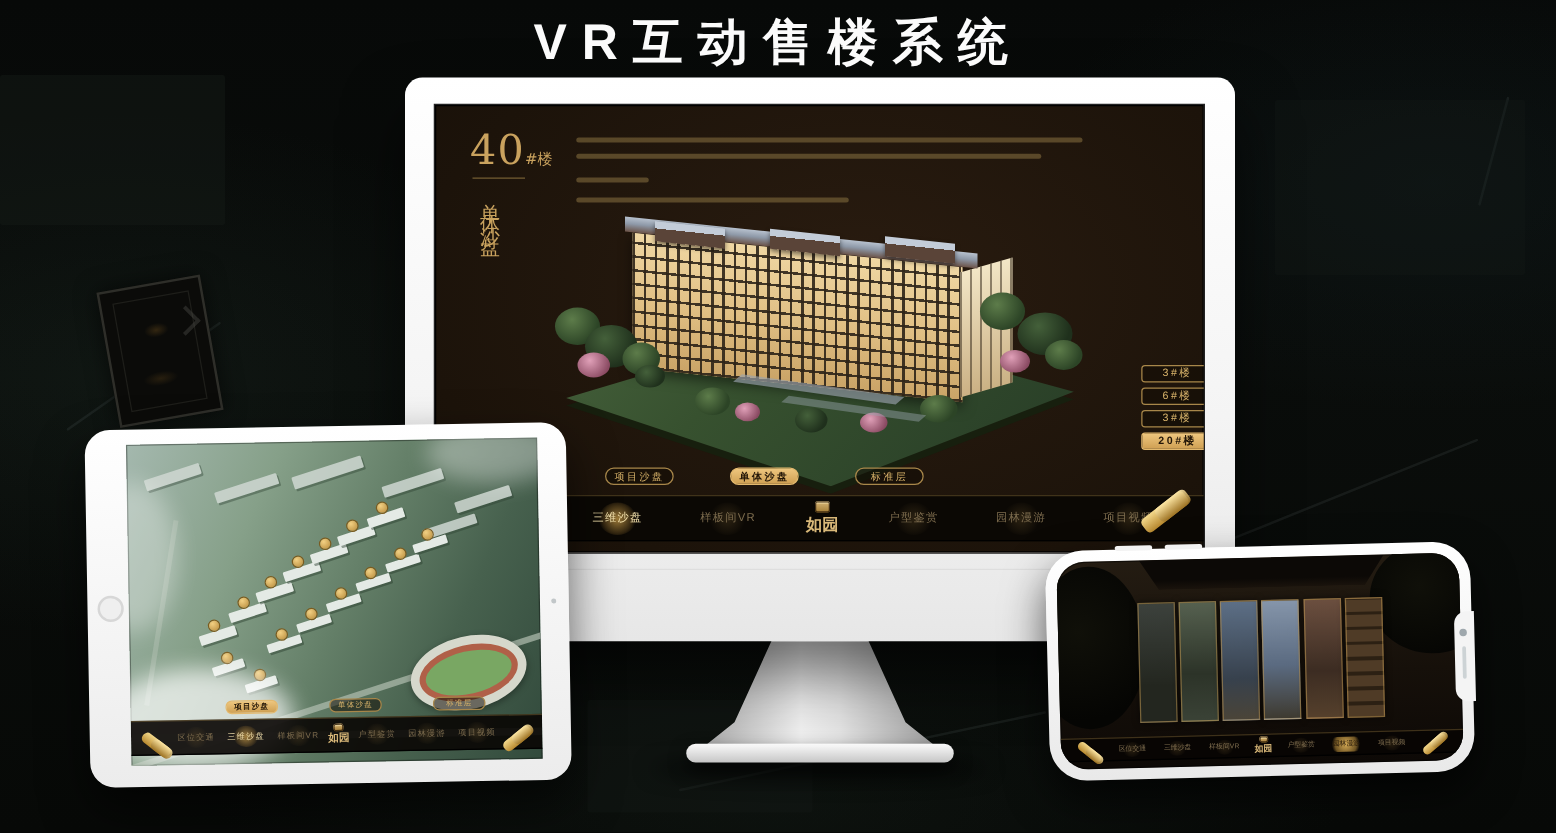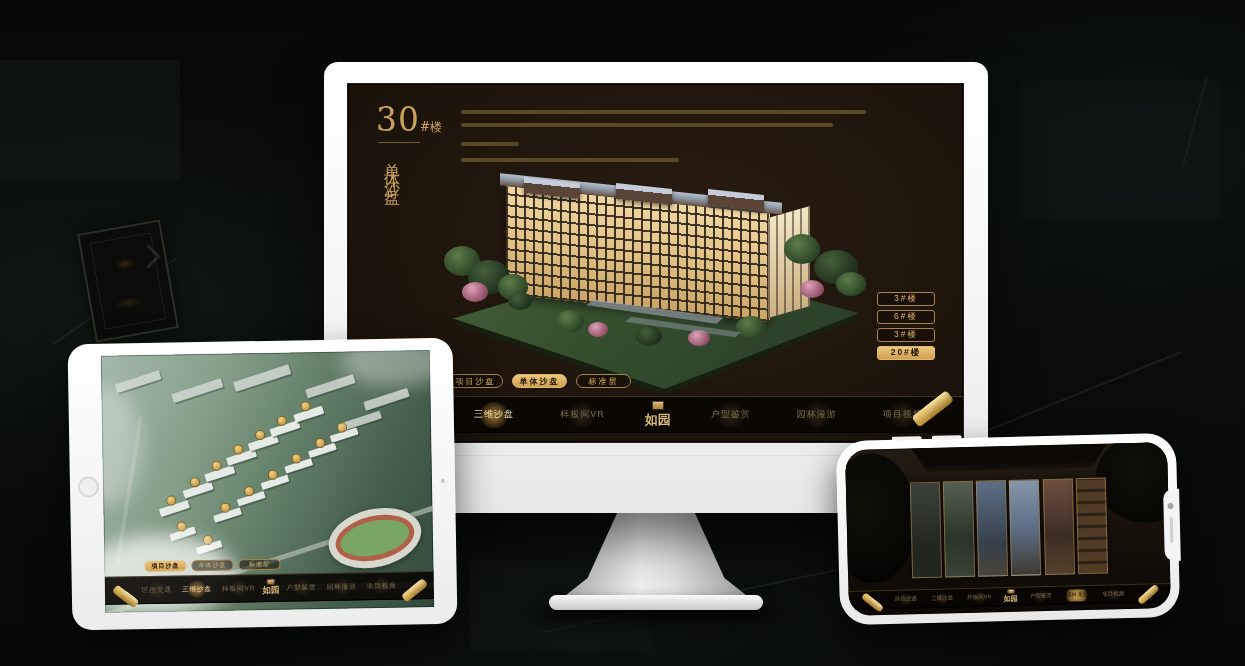--- a/index.html
+++ b/index.html
@@ -44,21 +44,21 @@
   
   .blk-title{position:absolute;left:28px;top:16px;color:#c9a25e;font-family:"DejaVu Serif",serif;}
   .blk-title .num{font-size:33px;letter-spacing:1px;}
   .blk-title .suf{font-size:12px;}
   .blk-rule{position:absolute;left:30px;top:58px;width:42px;height:1px;background:#8a6f3d;opacity:.8;}
   .blk-vert{position:absolute;left:33px;top:66px;color:#c9a25e;font-family:"DejaVu Serif",serif;
             font-size:16px;letter-spacing:9px;writing-mode:vertical-rl;text-orientation:upright;}
   .para-bar{position:absolute;height:4px;background:#6e5a33;opacity:.75;border-radius:2px;}
   .pill{box-sizing:border-box;border:1px solid #a8874a;border-radius:3px;color:#d8b36a;
         background:rgba(18,12,6,.55);font-size:8.5px;letter-spacing:2px;
-        display:flex;align-items:center;justify-content:center;}
+        display:flex;align-items:center;justify-content:center;margin-left:36px;}
   .pill.filled{background:linear-gradient(180deg,#eec67e,#cfa053);color:#241708;font-weight:bold;border-color:#e3b96e;}
   .floor-btn{position:absolute;left:529px;width:58px;height:14px;}
   .mode-tabs{position:absolute;left:100px;top:290px;display:flex;gap:9px;}
   .mode-tabs .pill{width:55px;height:14px;border-radius:7px;font-size:8px;}
   
   .nav-bar{position:absolute;left:0;right:0;background:#0b0804;display:flex;align-items:center;
            border-top:1px solid rgba(205,165,85,.28);border-bottom:1px solid #000;}
   .nav-items{flex:1;display:flex;align-items:center;justify-content:space-evenly;}
   .nav-item{position:relative;color:#7d6c4e;letter-spacing:1px;white-space:nowrap;padding:3px 6px;}
   .nav-item::before{content:'';position:absolute;left:50%;top:50%;transform:translate(-50%,-50%);
@@ -181,31 +181,32 @@
   <div class="bg-line" style="left:1150px;top:120px;width:90px;transform:rotate(-75deg);"></div>
   <div class="bg-line" style="left:540px;top:600px;width:300px;transform:rotate(-12deg);"></div>
   <div class="bg-block" style="left:0;top:60px;width:180px;height:120px;"></div>
   <div class="bg-block" style="left:1020px;top:80px;width:200px;height:140px;opacity:.35;"></div>
   <div class="bg-block" style="left:470px;top:560px;width:180px;height:90px;opacity:.4;"></div>
   <div class="plaque">
       <div class="plaque-inner"></div>
     </div>
   <div class="chevron"></div>
 
+  <div class="banner">VR互动售楼系统</div>
 
   <div class="stand-shadow"></div>
   <div class="stand-neck"></div>
   <div class="stand-base"></div>
   <div class="monitor">
     <div class="monitor-seam"></div>
 
     <div class="mon-screen">
 
       <div class="blk-title">
-        <span class="num">30</span><span class="suf">#楼</span>
+        <span class="num">40</span><span class="suf">#楼</span>
       </div>
       <div class="blk-rule"></div>
       <div class="blk-vert">单体沙盘</div>
 
       <div class="para-bar" style="left:113px;top:26px;width:405px;"></div>
       <div class="para-bar" style="left:113px;top:39px;width:372px;"></div>
       <div class="para-bar" style="left:113px;top:58px;width:58px;"></div>
       <div class="para-bar" style="left:113px;top:74px;width:218px;"></div>
 
       <div class="bld-wrap">

